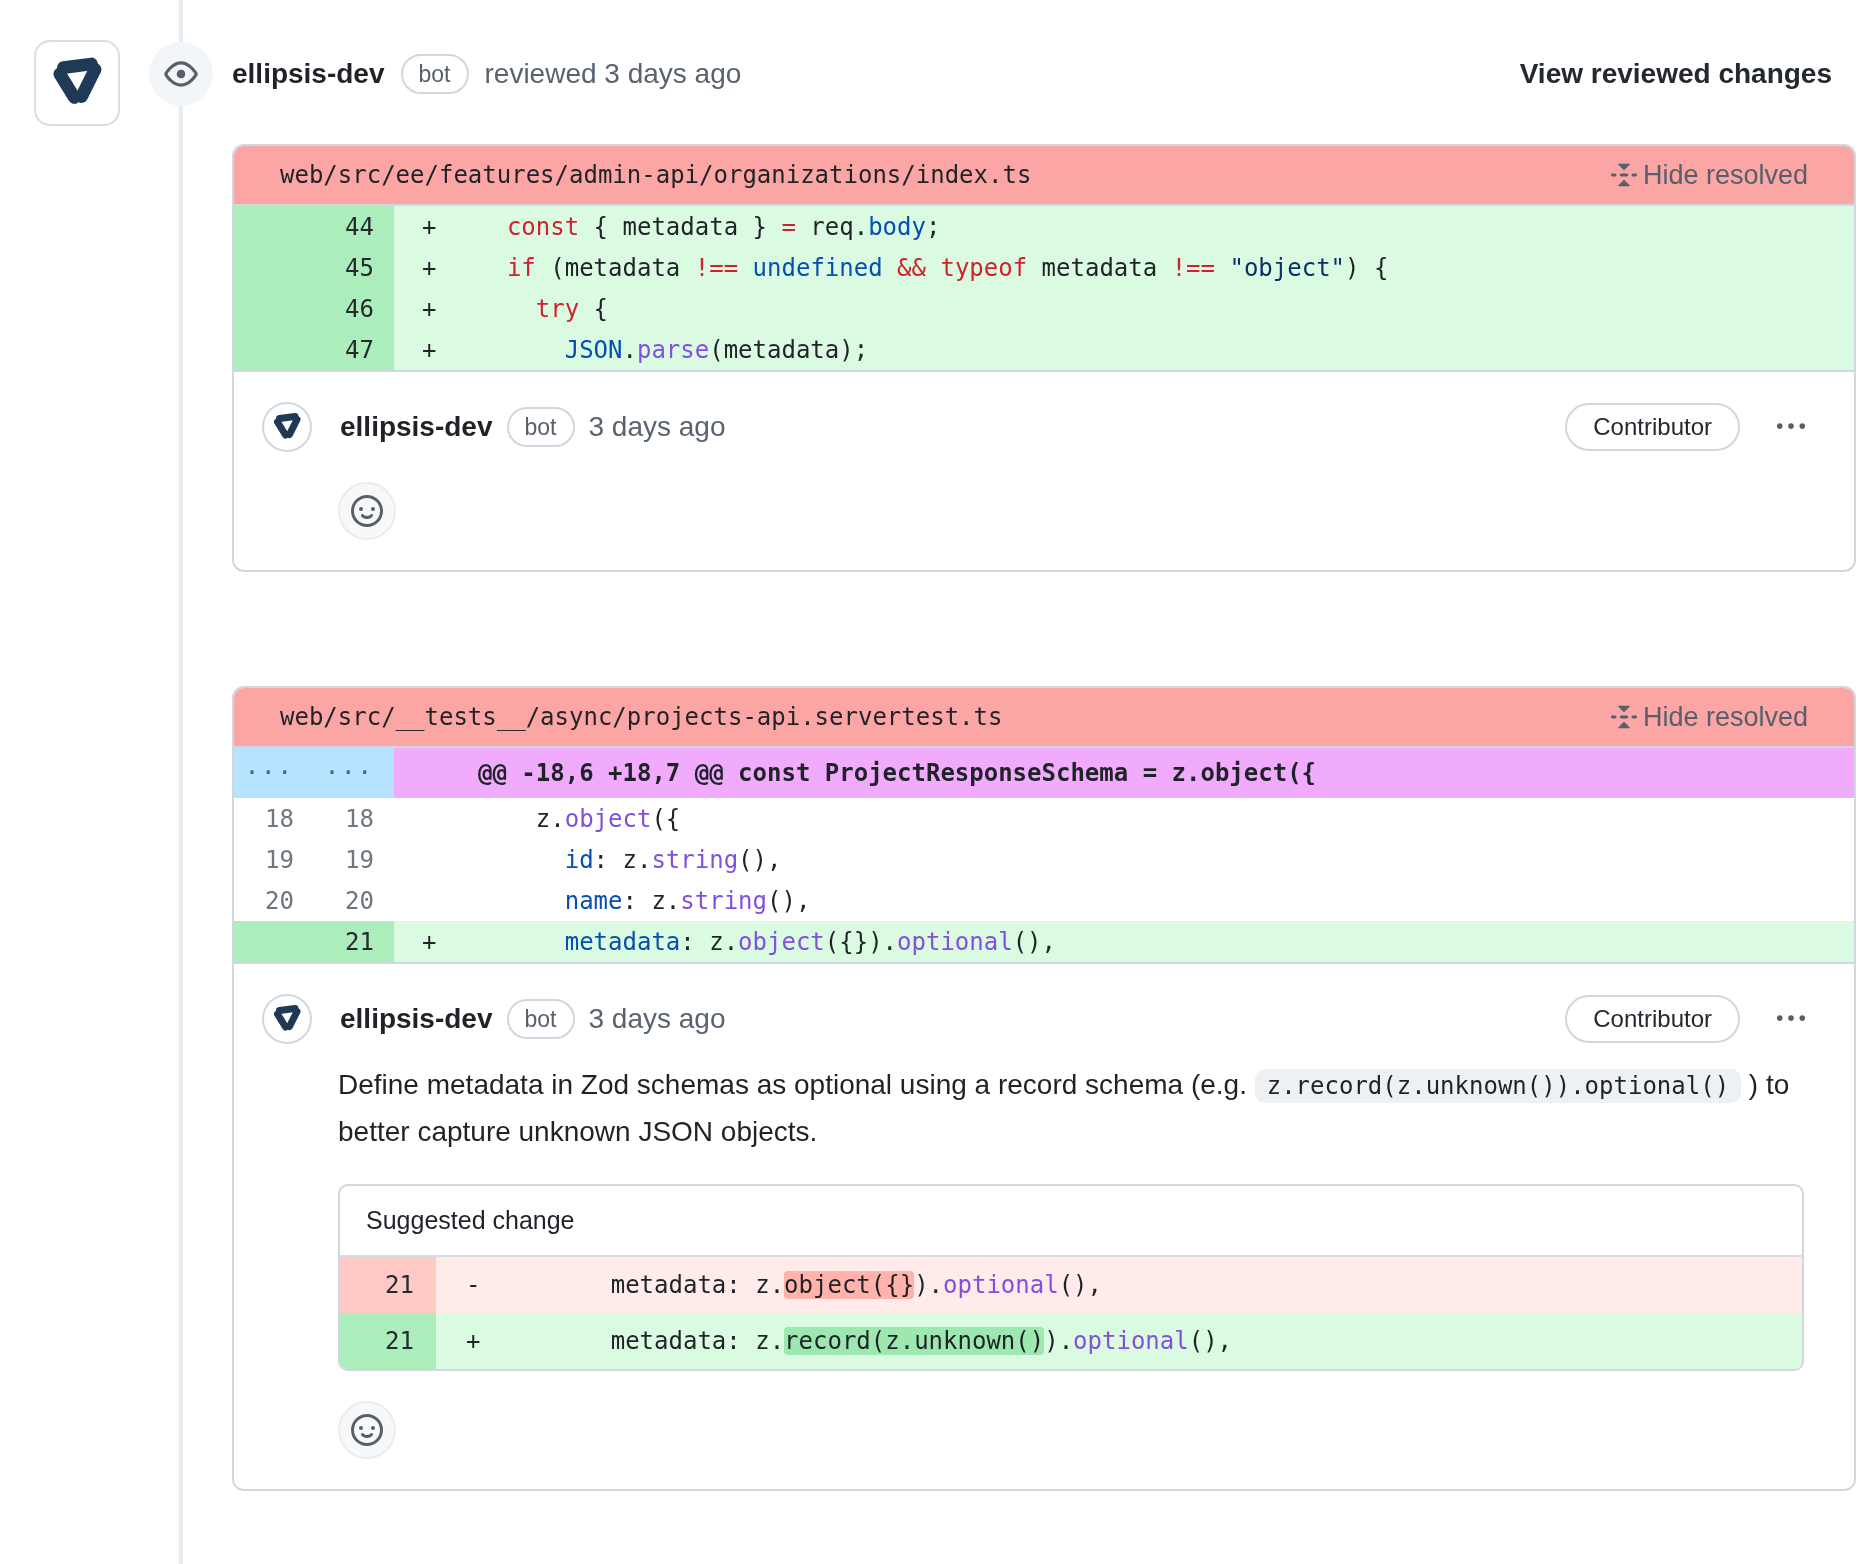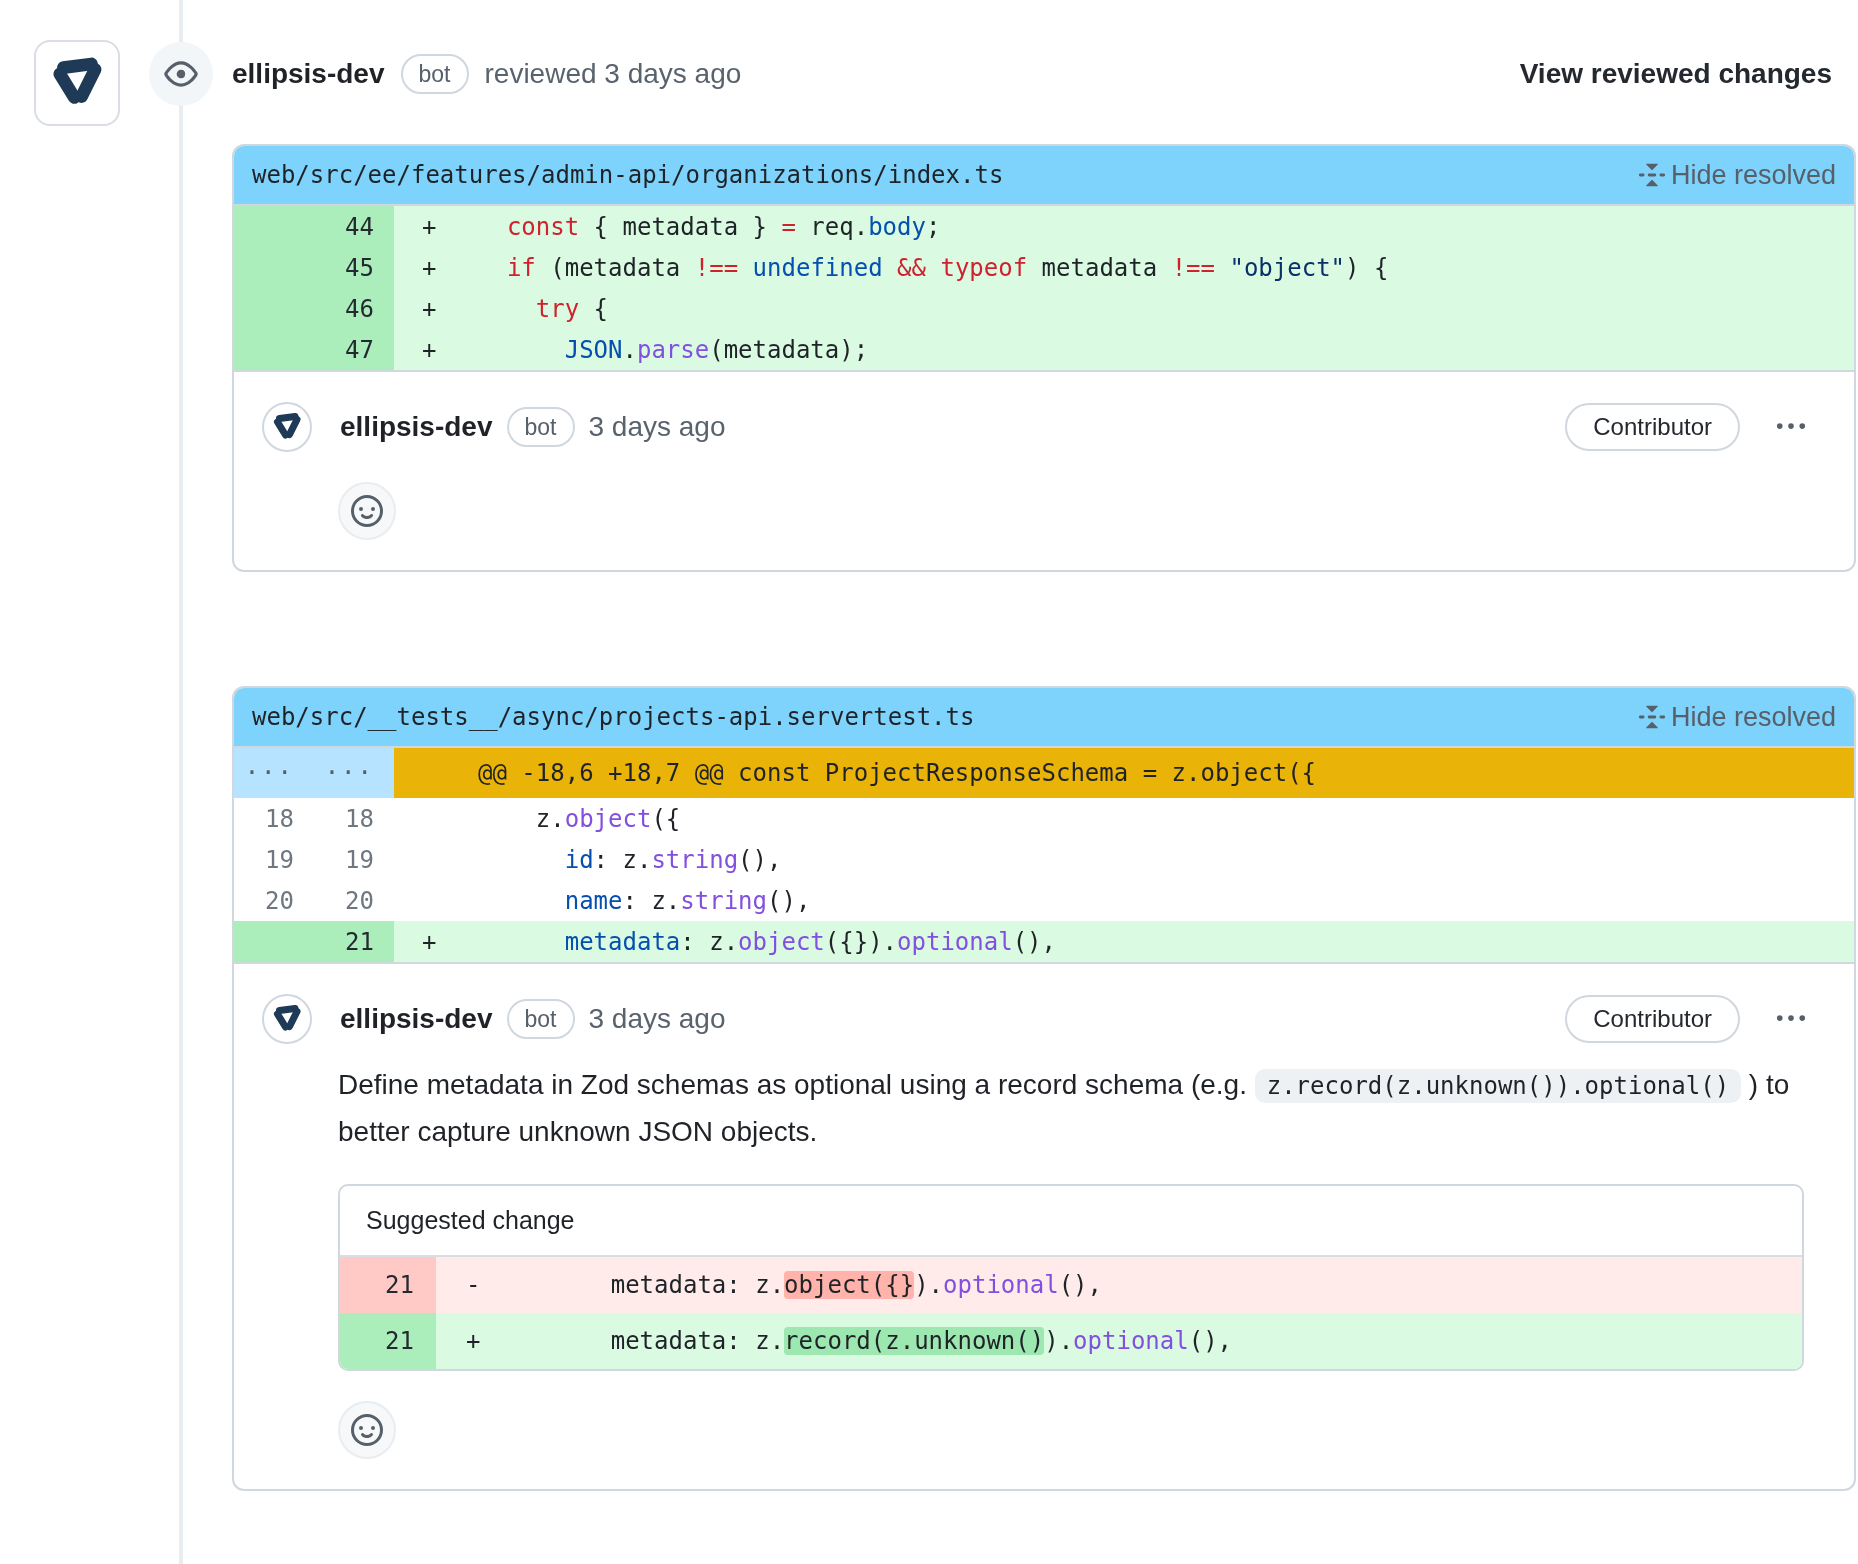--- a/index.html
+++ b/index.html
@@ -21,37 +21,37 @@
   .review-head{position:absolute;left:232px;top:54px;display:flex;align-items:center;gap:16px;}
   .review-author{font-size:28px;font-weight:700;color:#1f2328;}
   .bot-pill{font-size:23px;color:#57606a;border:2px solid #d0d7de;border-radius:999px;padding:3px 16px;line-height:30px;}
   .review-meta{font-size:28px;color:#59636e;}
   .view-link{position:absolute;right:26px;top:58px;font-size:28px;font-weight:600;color:#24292f;cursor:pointer;}
 
   
   .card{position:absolute;left:232px;width:1620px;background:#fff;border:2px solid #d0d7de;border-radius:12px;overflow:hidden;}
   .card1{top:144px;}
   .card2{top:686px;}
-  .file-header{height:58px;background:#7dd3fc;border-bottom:2px solid #d0d7de;display:flex;align-items:center;padding:0 18px;}
+  .file-header{height:58px;background:#fca5a5;border-bottom:2px solid #d0d7de;display:flex;align-items:center;padding:0 46px;}
   .file-path{font-size:24px;color:#1f2328;}
   .hide-resolved{margin-left:auto;display:flex;align-items:center;gap:4px;color:#57606a;font-size:27px;cursor:pointer;}
   .hide-resolved svg{flex-shrink:0;}
 
   
   .diff{font-size:24px;}
   .d-row{display:flex;height:41px;align-items:center;}
   .d-row.hunk{height:50px;}
   .d-num{width:80px;flex-shrink:0;text-align:center;padding-right:20px;box-sizing:border-box;color:#6e7781;height:100%;
     display:flex;align-items:center;justify-content:flex-end;}
   .d-code{flex:1;height:100%;display:flex;align-items:center;white-space:pre;}
   .d-sign{width:84px;flex-shrink:0;padding-left:28px;box-sizing:border-box;color:#1f2328;}
   .d-row.add .d-num{background:#aceebb;color:#24292f;}
   .d-row.add .d-code{background:#dafbe1;}
   .d-row.hunk .d-num{background:#b6e3ff;color:#57606a;letter-spacing:2px;}
-  .d-row.hunk .d-code{background:#eab308;color:#424d58;}
+  .d-row.hunk .d-code{background:#f0abfc;color:#424d58;font-weight:bold;}
 
   
   .tk-p{color:#1f2328;}
   .tk-k{color:#cf222e;}
   .tk-c{color:#0550ae;}
   .tk-e{color:#8250df;}
   .tk-s{color:#0a3069;}
 
   
   .comment{border-top:2px solid #d0d7de;padding:30px 32px 30px 28px;}

